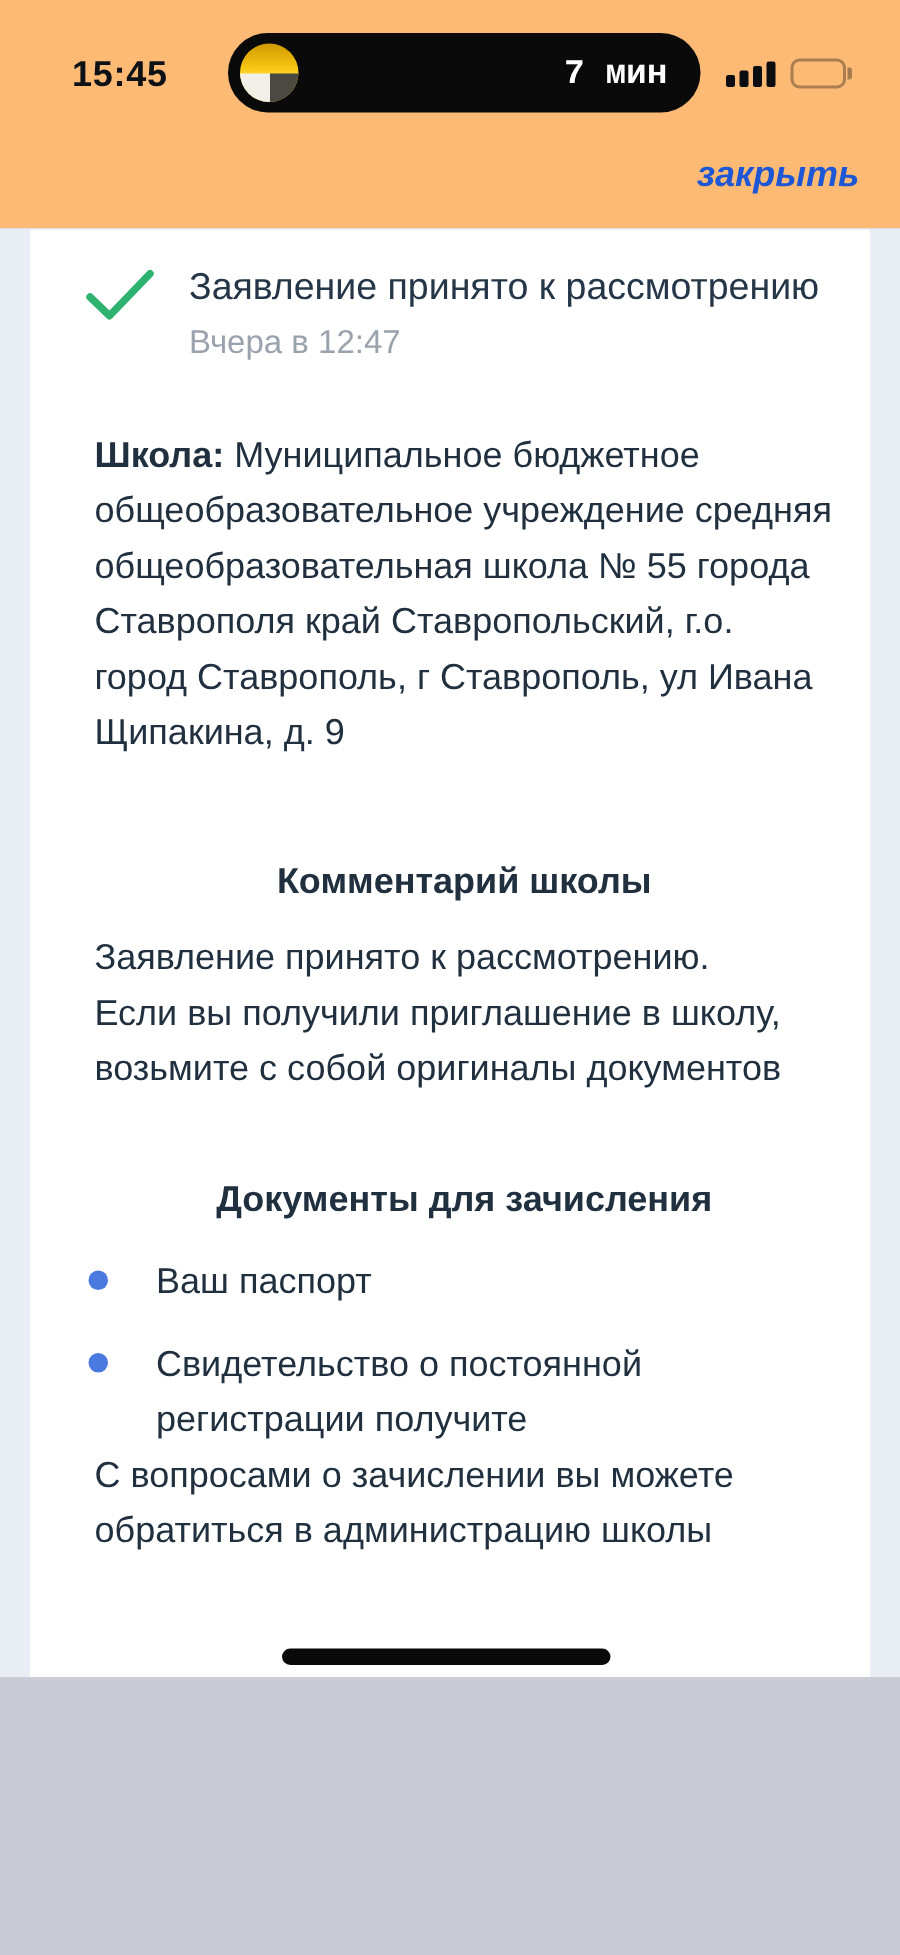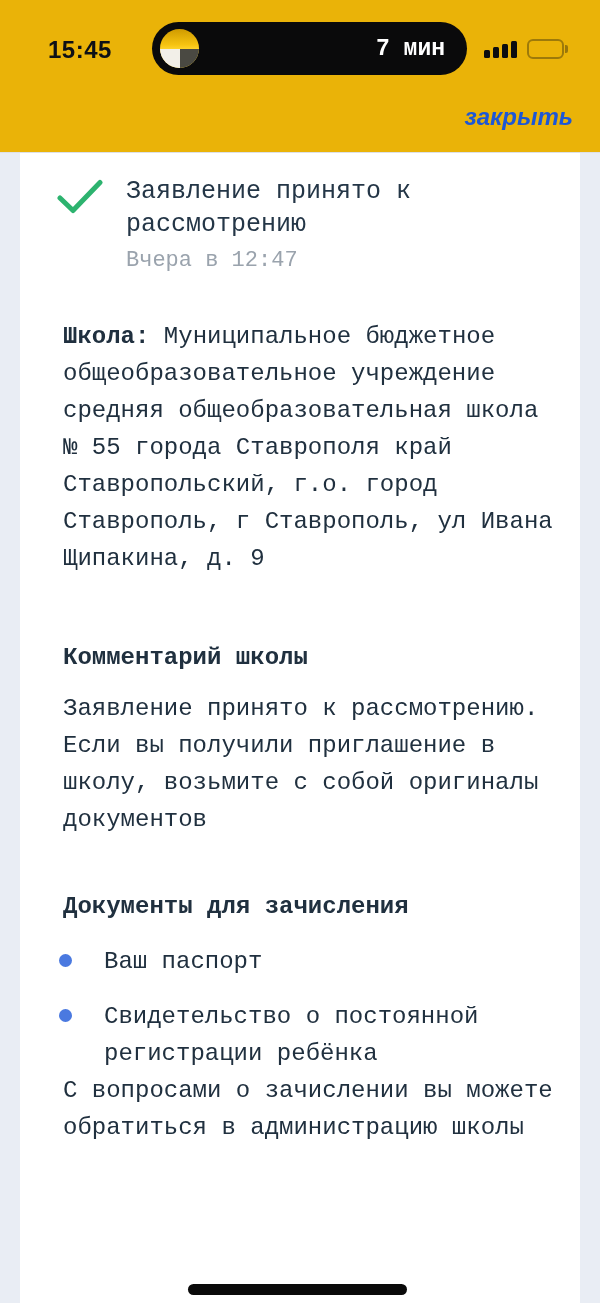--- a/index.html
+++ b/index.html
@@ -2,23 +2,23 @@
 <html lang="ru"><head>
 <meta charset="utf-8">
 <style>
   * { margin: 0; padding: 0; box-sizing: border-box; }
   html, body { background: #c9ccd4; }
   body { font-family: "Liberation Sans", "DejaVu Sans", sans-serif; }
 
   .screen {
     position: relative;
     width: 600px;
-    height: 1303px;
+    height: 1118px;
     margin: 0 auto;
-    background: #eab308;
+    background: #fdba74;
     overflow: hidden;
   }
 
   
   .status-time {
     position: absolute;
     left: 48px; top: 36px;
     font-size: 24px;
     font-weight: 700;
     color: #0e1116;
@@ -94,42 +94,41 @@
     font-style: italic;
   }
 
   
   .content {
     position: absolute;
     top: 152px; left: 0; right: 0; bottom: 0;
     background: #e9edf4;
     padding: 0 20px;
     border-top: 1px solid rgba(0,0,0,0.05);
-    font-family: Liberation Mono, monospace;
   }
   .card {
     background: #ffffff;
     height: 100%;
     padding: 22px 24px 0 43px;
     overflow: hidden;
     color: #20303f;
     font-size: 24px;
     line-height: 37px;
   }
 
   .status-row { display: flex; align-items: flex-start; }
   .check-icon { flex: 0 0 auto; margin: 4px 0 0 -6px; }
   .status-texts { margin-left: 23px; }
   .status-title { font-size: 25px; line-height: 33px; color: #243647; }
   .status-date  { margin-top: 7px; font-size: 22px; line-height: 26px; color: #9aa3ad; }
 
   .para { }
   .para-school { margin-top: 44px; }
   .para-tight { margin-top: 14px; }
-  b, h3 { font-weight: 700; color: #20303f; }
+  b, h3 { font-weight: 700; color: #20303f; text-align: center; }
   h3 { font-size: 24px; line-height: 37px; }
   .h-comment { margin-top: 62px; }
   .h-docs { margin-top: 50px; }
 
   ul.doc-list { list-style: none; margin-top: 14px; }
   ul.doc-list li {
     display: flex;
     align-items: flex-start;
     margin-top: 18px;
   }
@@ -210,21 +209,21 @@
       <p class="para">Если вы получили приглашение в школу, возьмите с собой оригиналы документов</p>
 
       <h3 class="h-docs">Документы для зачисления</h3>
       <ul class="doc-list">
         <li>
           <span class="dot"></span>
           <span>Ваш паспорт</span>
         </li>
         <li>
           <span class="dot"></span>
-          <span>Свидетельство о постоянной регистрации ребёнка</span>
+          <span>Свидетельство о постоянной регистрации получите</span>
         </li>
       </ul>
 
       <p class="para">С вопросами о зачислении вы можете обратиться в администрацию школы</p>
 
     </div>
   </div>
 
   <div class="home-indicator"></div>
 </div>

